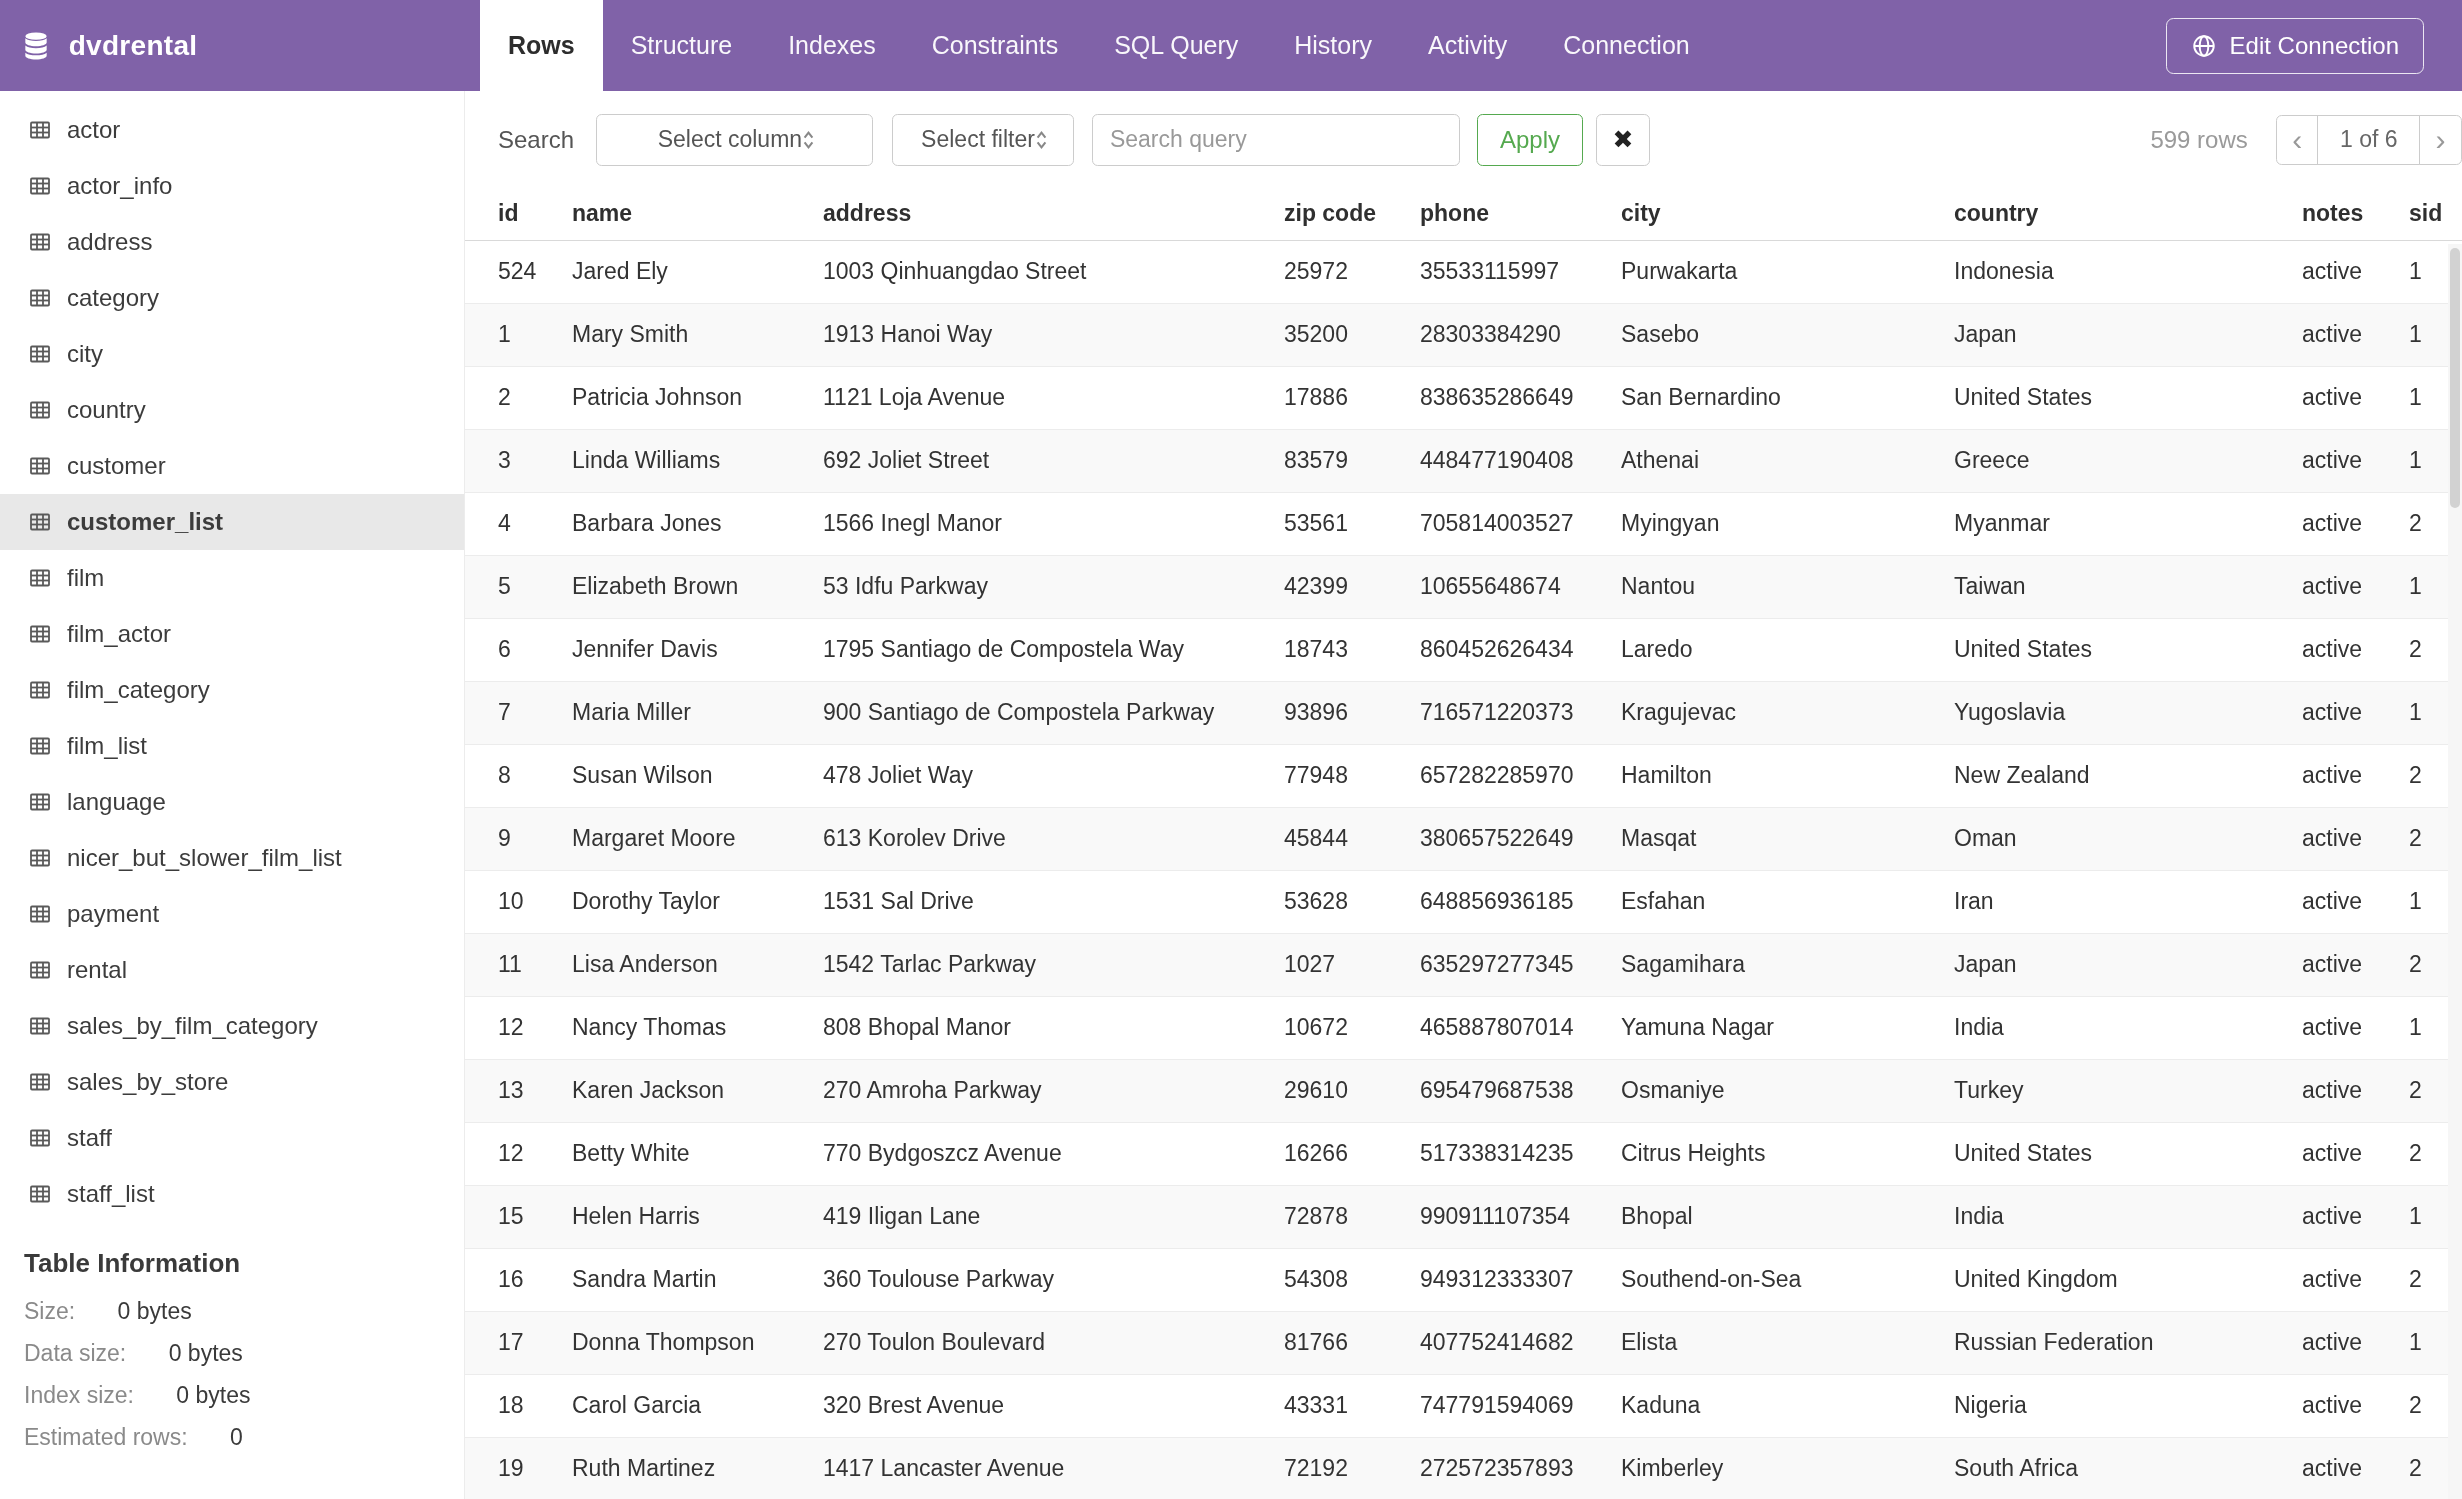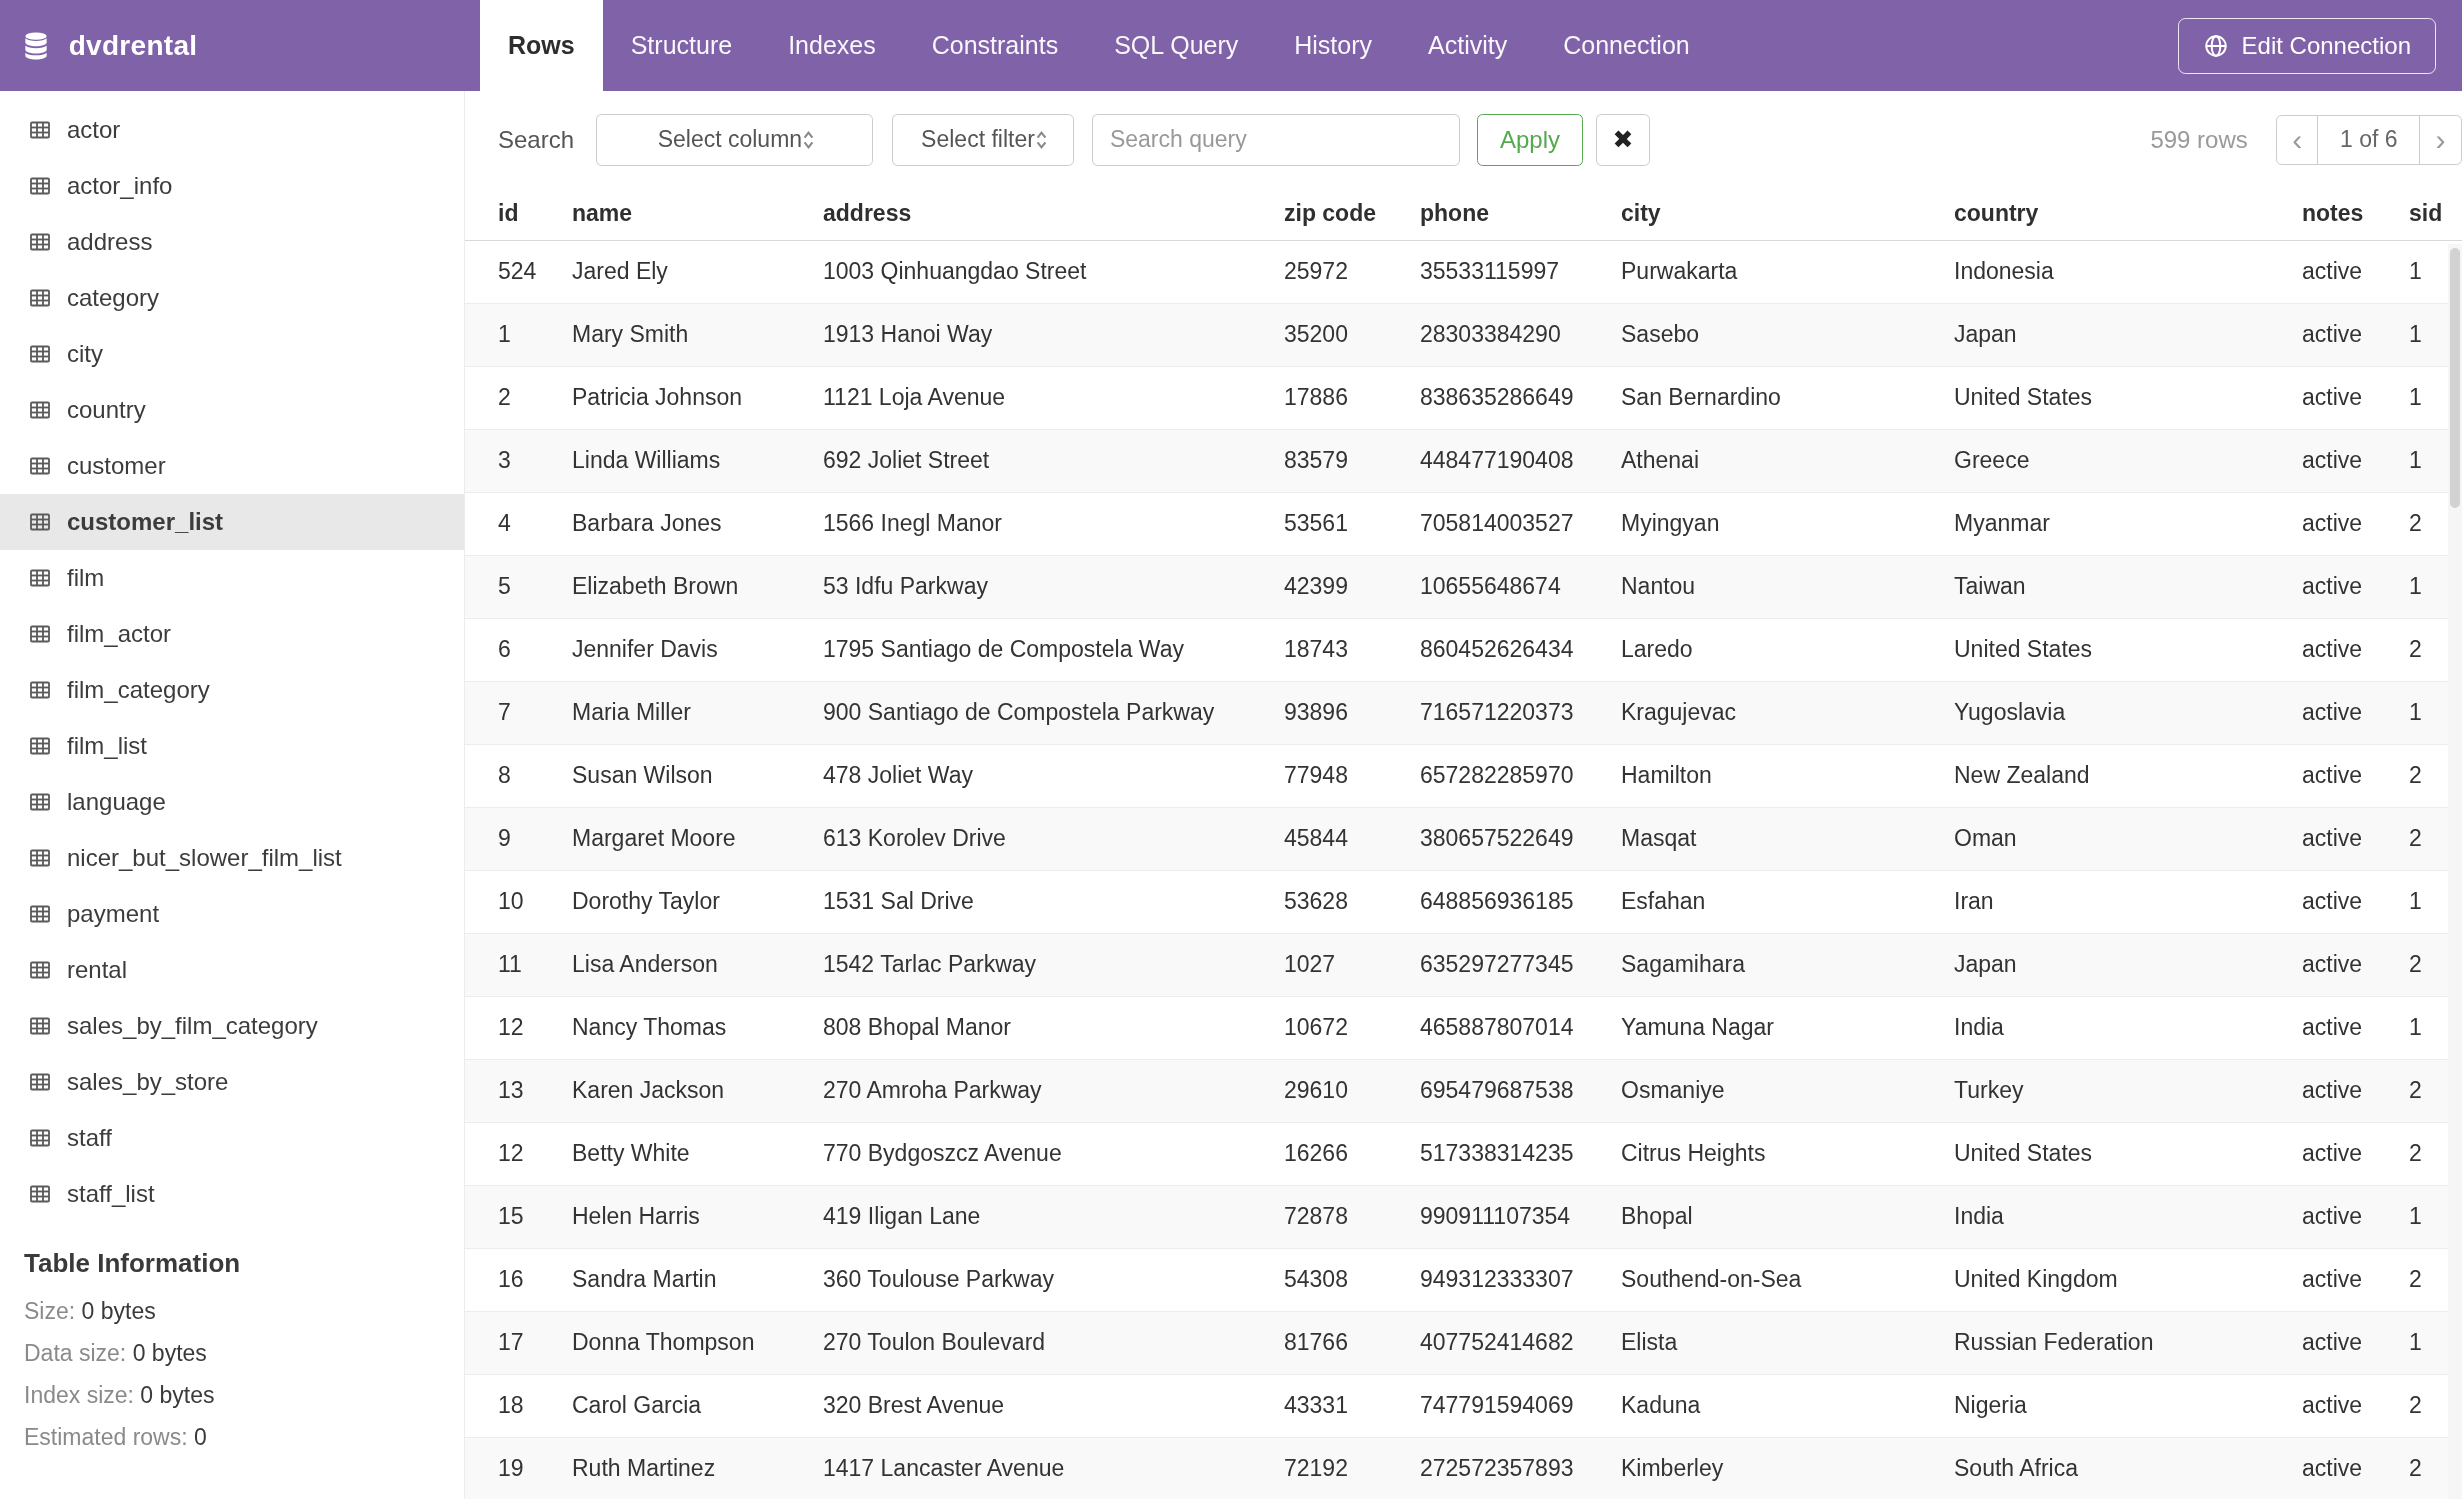--- a/index.html
+++ b/index.html
@@ -18,42 +18,42 @@
   }
   .brand { width:465px; flex:0 0 465px; display:flex; align-items:center; gap:16.7px; padding-left:20px; color:#fff; }
   .brand-title { font-size:28px; font-weight:bold; letter-spacing:0.3px; }
   .tabs { display:flex; align-items:stretch; padding-left:15px; }
   .tab {
     display:flex; align-items:center; padding:0 28px; font-size:25px;
     color:rgba(255,255,255,0.95); cursor:pointer; white-space:nowrap;
   }
   .tab.active { background:#fff; color:#2d2d2d; font-weight:bold; }
   .edit-conn {
-    margin-left:auto; align-self:center; margin-right:26px;
+    margin-left:auto; align-self:center; margin-right:38px;
     display:flex; align-items:center; gap:13px;
     background:transparent; border:1.9px solid rgba(255,255,255,0.85);
     border-radius:7.4px; color:#fff; font-size:24px; padding:13px 24px;
     font-family:inherit; cursor:pointer;
   }
 
   
   .sidebar {
     position:absolute; top:91px; left:0; width:465px; bottom:0;
     background:#fff; border-right:0.9px solid #ececec; padding-top:11px; overflow:hidden;
   }
   .table-item {
     height:56px; display:flex; align-items:center; gap:15px;
     padding-left:28px; font-size:24px; color:#3c3c3c; cursor:pointer; white-space:nowrap;
   }
   .table-item.selected { background:var(--sel); font-weight:bold; }
   .t-icon { display:flex; align-items:center; }
   .table-info { padding-left:24px; }
   .table-info h3 { font-size:26px; color:#3a3a3a; margin:26px 0 18.6px 0; }
   .stat { font-size:23px; color:#8a8a8a; margin-bottom:15px; }
-  .stat .val { color:#3a3a3a; }
+  .stat .val { color:#3a3a3a;margin-left:36px; }
 
   
   .main { position:absolute; top:91px; left:465px; right:0; bottom:0; background:#fff; }
   .toolbar {
     height:97px; display:flex; align-items:center; padding-left:33px; 
   }
   .search-label { font-size:24px; color:#555; margin-right:22px; }
   .select {
     height:52px; border:1.9px solid #ccc; border-radius:5.6px; background:#fff;
     display:flex; align-items:center; justify-content:center;

